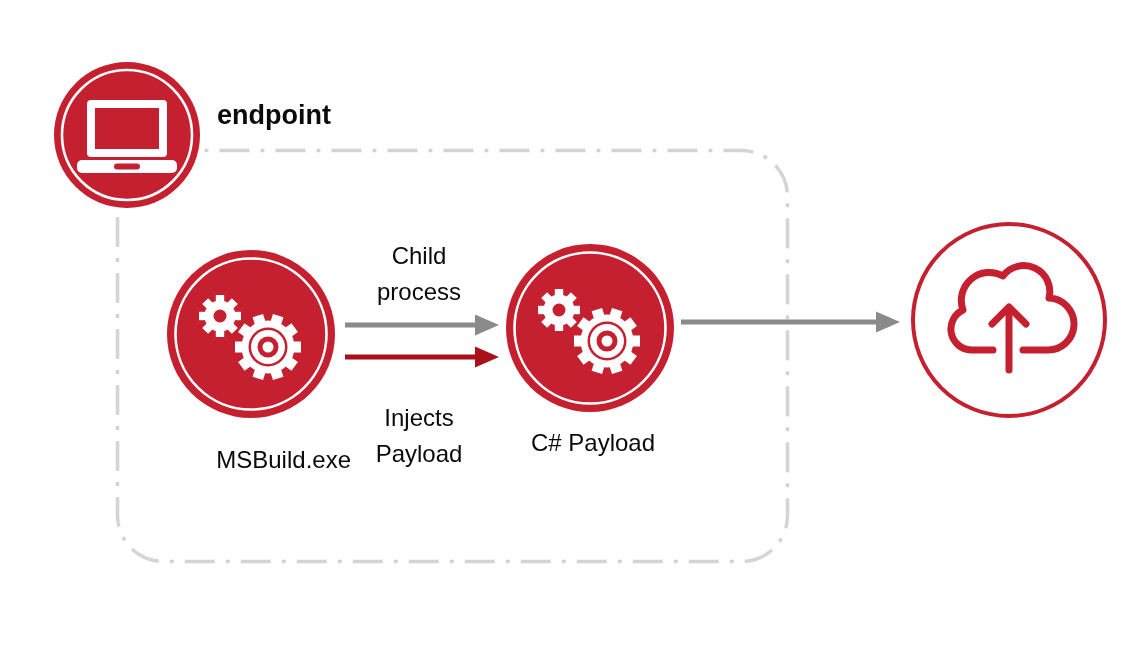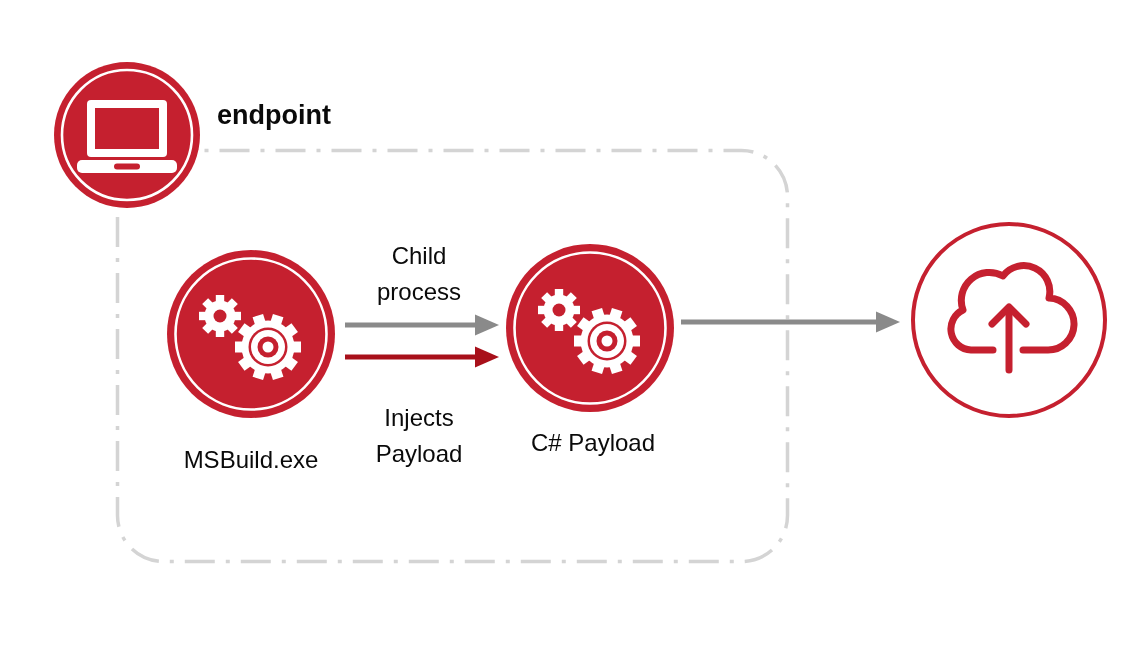--- a/index.html
+++ b/index.html
@@ -53,21 +53,21 @@
   .lbl-endpoint {
     left: 217px; top: 100px;
     font-weight: bold;
     font-size: 27px;
     text-align: right;
     line-height: 30px;
   }
   .lbl-child    { left: 354px; top: 238px; width: 130px; }
   .lbl-injects  { left: 352px; top: 373px; width: 134px; margin-top: 27px; }
   .lbl-network  { left: 703px; top: 245px; width: 172px; line-height: 35px; }
-  .lbl-msbuild  { left: 151px; top: 442px; width: 200px; }
+  .lbl-msbuild  { left: 151px; top: 442px; width: 200px; text-align: right; }
   .lbl-csc      { left: 493px; top: 429px; width: 200px; line-height: 28px; }
   .lbl-internet { left: 918px; top: 421px; width: 200px; font-size: 28px; }
 </style>
 </head>
 <body>
 
 <div id="stage">
 
   <svg id="diagram-svg" width="1144" height="666" viewBox="0 0 1144 666">
 

